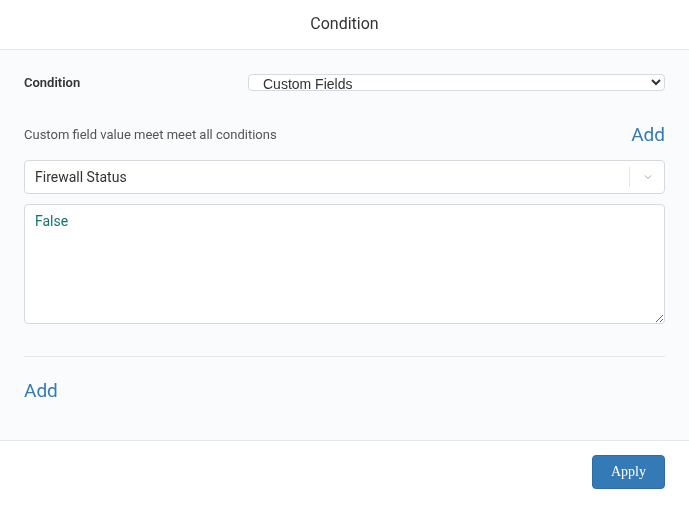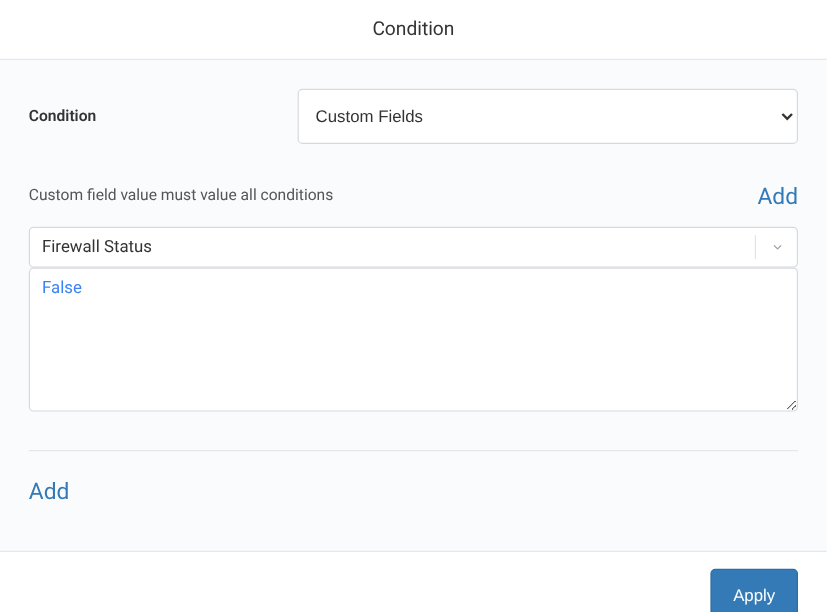--- a/index.html
+++ b/index.html
@@ -29,21 +29,21 @@
     margin-bottom: 32px;
   }
   .row-label {
     width: 224px;
     font-size: 13px;
     font-weight: 600;
     color: #333;
   }
   .native-select {
     flex: 1;
-    height: 46px;
+    height: 17px;
     border: 1px solid #d6d9de;
     border-radius: 4px;
     padding: 0 10px;
     font-size: 14px;
     background: #fff;
     color: #333;
   }
   .section-head {
     display: flex;
     justify-content: space-between;
@@ -55,20 +55,21 @@
     color: #555;
   }
   .add-link {
     font-size: 19px;
     color: #337ab7;
     cursor: pointer;
   }
   .condition-row {
     display: flex;
     gap: 8px;
+    margin-bottom: 10px;
   }
   .combo {
     position: relative;
     flex: 1;
     height: 34px;
     background: #fff;
     border: 1px solid #d6d9de;
     border-radius: 4px;
     display: flex;
     align-items: center;
@@ -96,41 +97,42 @@
   .value-area {
     width: 100%;
     height: 120px;
     border: 1px solid #d6d9de;
     border-radius: 4px;
     padding: 8px 10px;
     font-family: inherit;
     font-size: 14px;
     resize: both;
     background: #fff;
-    color: #3b82f6;
+    color: #0f766e;
   }
   .hr {
     border: none;
     border-top: 1px solid #e5e7eb;
     margin: 28px 0 22px;
   }
   .footer {
     border-top: 1px solid #e5e7eb;
     padding: 14px 24px;
     display: flex;
     justify-content: flex-end;
     gap: 10px;
   }
   .btn {
-    height: 44px;
+    height: 34px;
     padding: 0 18px;
     border-radius: 4px;
     font-size: 14px;
     cursor: pointer;
     border: 1px solid transparent;
+    font-family: Liberation Serif, serif;
   }
   .btn-primary {
     background: #337ab7;
     color: #fff;
     border-color: #2e6da4;
   }
   .btn-default {
     background: #fff;
     color: #333;
     border-color: #d6d9de;
@@ -144,21 +146,21 @@
 <div class="body">
 
   <div class="row">
     <div class="row-label">Condition</div>
     <select class="native-select">
       <option>Custom Fields</option>
     </select>
   </div>
 
   <div class="section-head">
-    <div class="section-head-label">Custom field value must value all conditions</div>
+    <div class="section-head-label">Custom field value meet meet all conditions</div>
     <div class="add-link">Add</div>
   </div>
 
   <div class="condition-row">
     <div class="combo">
       <span>Firewall Status</span>
       <span class="divider"></span>
       <span class="chev">
         <svg width="12" height="12" viewBox="0 0 24 24" fill="none" stroke="#9aa1ab" stroke-width="2">
             <polyline points="6 9 12 15 18 9"></polyline>

